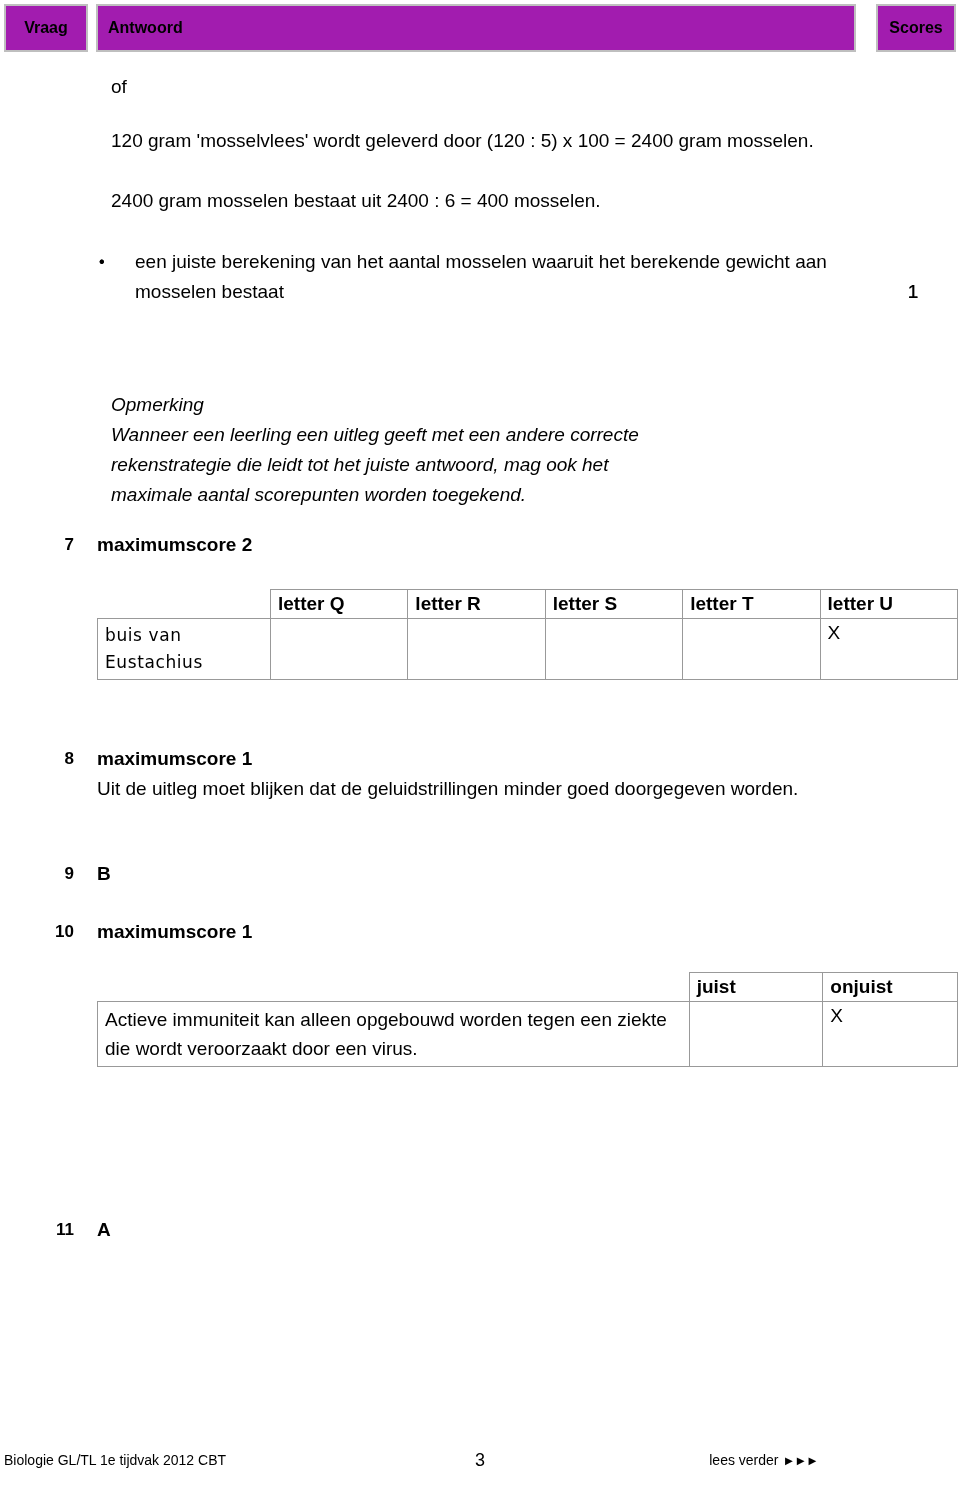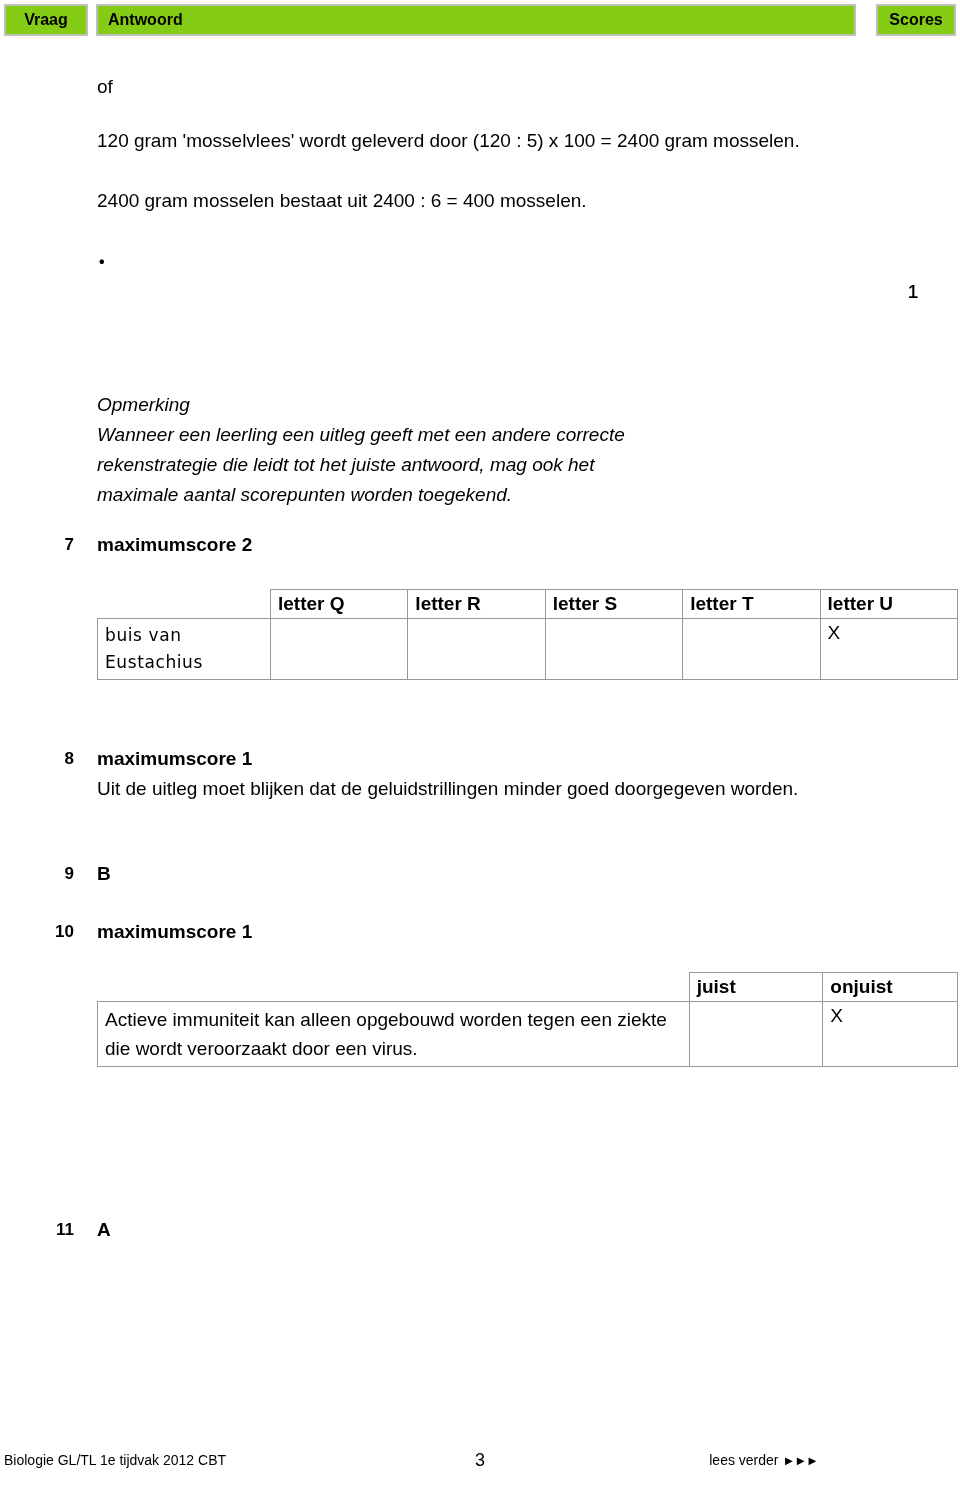--- a/index.html
+++ b/index.html
@@ -20,37 +20,38 @@
   .hdr {
     position: absolute;
     top: 4px;
     left: 0;
     width: 960px;
     height: 34px;
   }
   .hdr-box {
     position: absolute;
     top: 0;
-    height: 32px;
+    height: 48px;
     border: 2px solid #bfbfbf;
-    background: #84cc16;
+    background: #a21caf;
     box-sizing: border-box;
     display: flex;
     align-items: center;
     font-weight: bold;
     font-size: 16px;
   }
   .hdr-vraag    { left: 4px;   width: 84px;  justify-content: center; }
   .hdr-antwoord { left: 96px;  width: 760px; padding-left: 10px; }
   .hdr-scores   { left: 876px; width: 80px;  justify-content: center; }
 
   .blk {
     position: absolute;
     font-size: 19px;
     line-height: 30px;
+    margin-left: 14px;
   }
   .body-txt {
     left: 97px;
     width: 790px;
   }
   .qnum {
     position: absolute;
     left: 30px;
     width: 44px;
     text-align: right;
@@ -175,20 +176,21 @@
 
 <div class="blk body-txt" style="top:186px; width:800px;">
   <span>2400 gram mosselen bestaat uit 2400 : 6 = 400 mosselen.</span>
 </div>
 
 <div class="bullets" style="top:247px;">
   <div class="bullet-row">
     <span class="score-mark" style="top:30px;">1</span>
   </div>
   <div class="bullet-row">
+    <span class="bullet-txt">een juiste berekening van het aantal mosselen waaruit het berekende gewicht aan mosselen bestaat</span>
     <span class="score-mark" style="top:30px;">1</span>
   </div>
 </div>
 
 <div class="blk body-txt ital" style="top:390px; width:560px;">
   <div>Opmerking</div>
   <div>Wanneer een leerling een uitleg geeft met een andere correcte rekenstrategie die leidt tot het juiste antwoord, mag ook het maximale aantal scorepunten worden toegekend.</div>
 </div>
 
 <div class="qnum" style="top:530px;">7</div>

